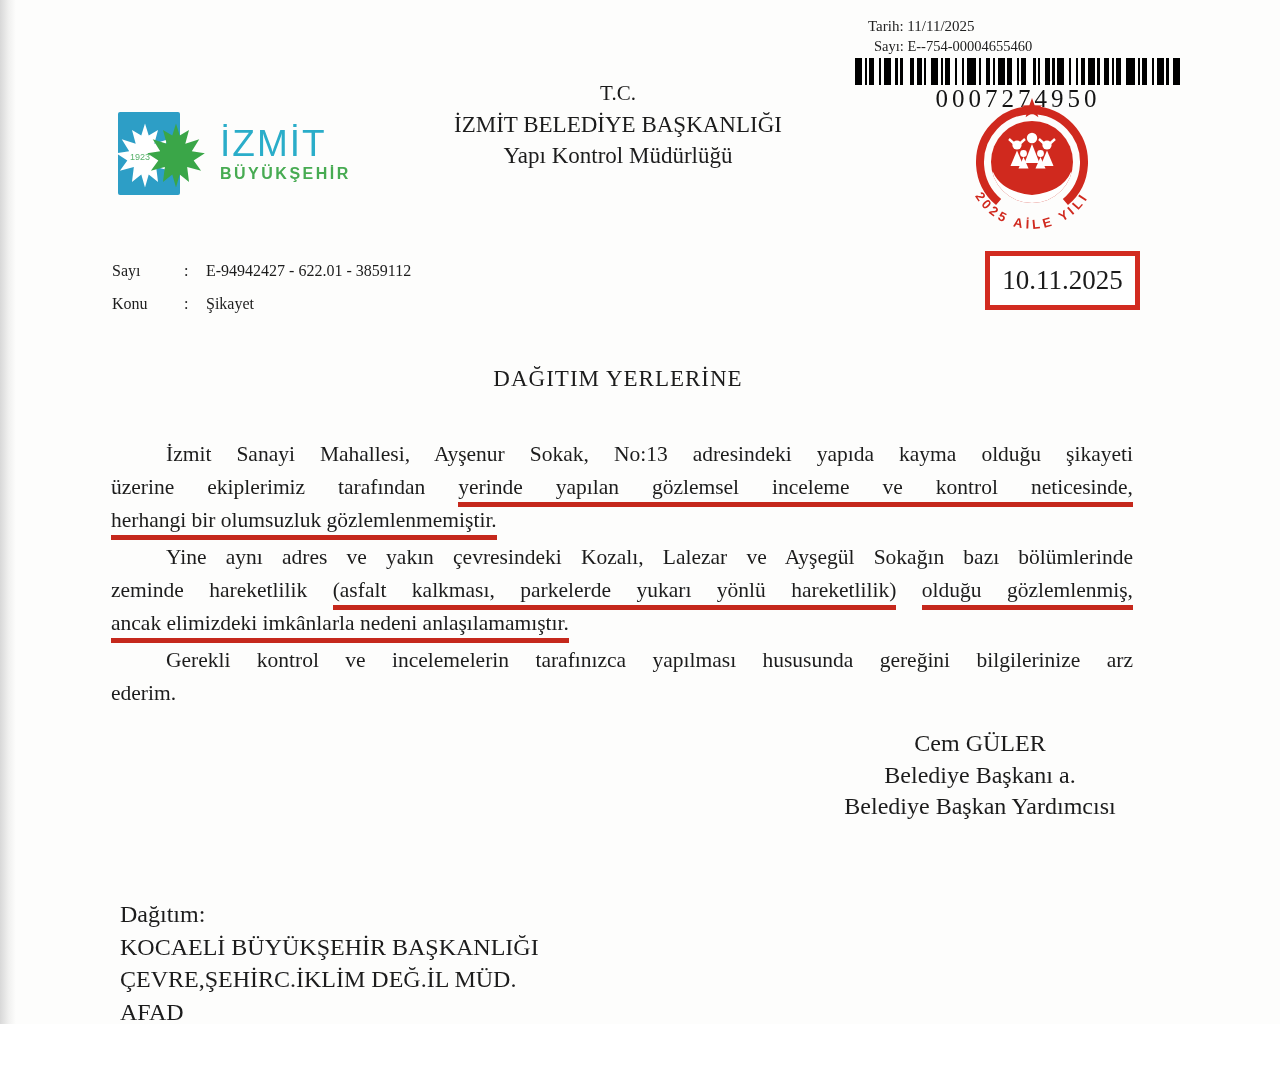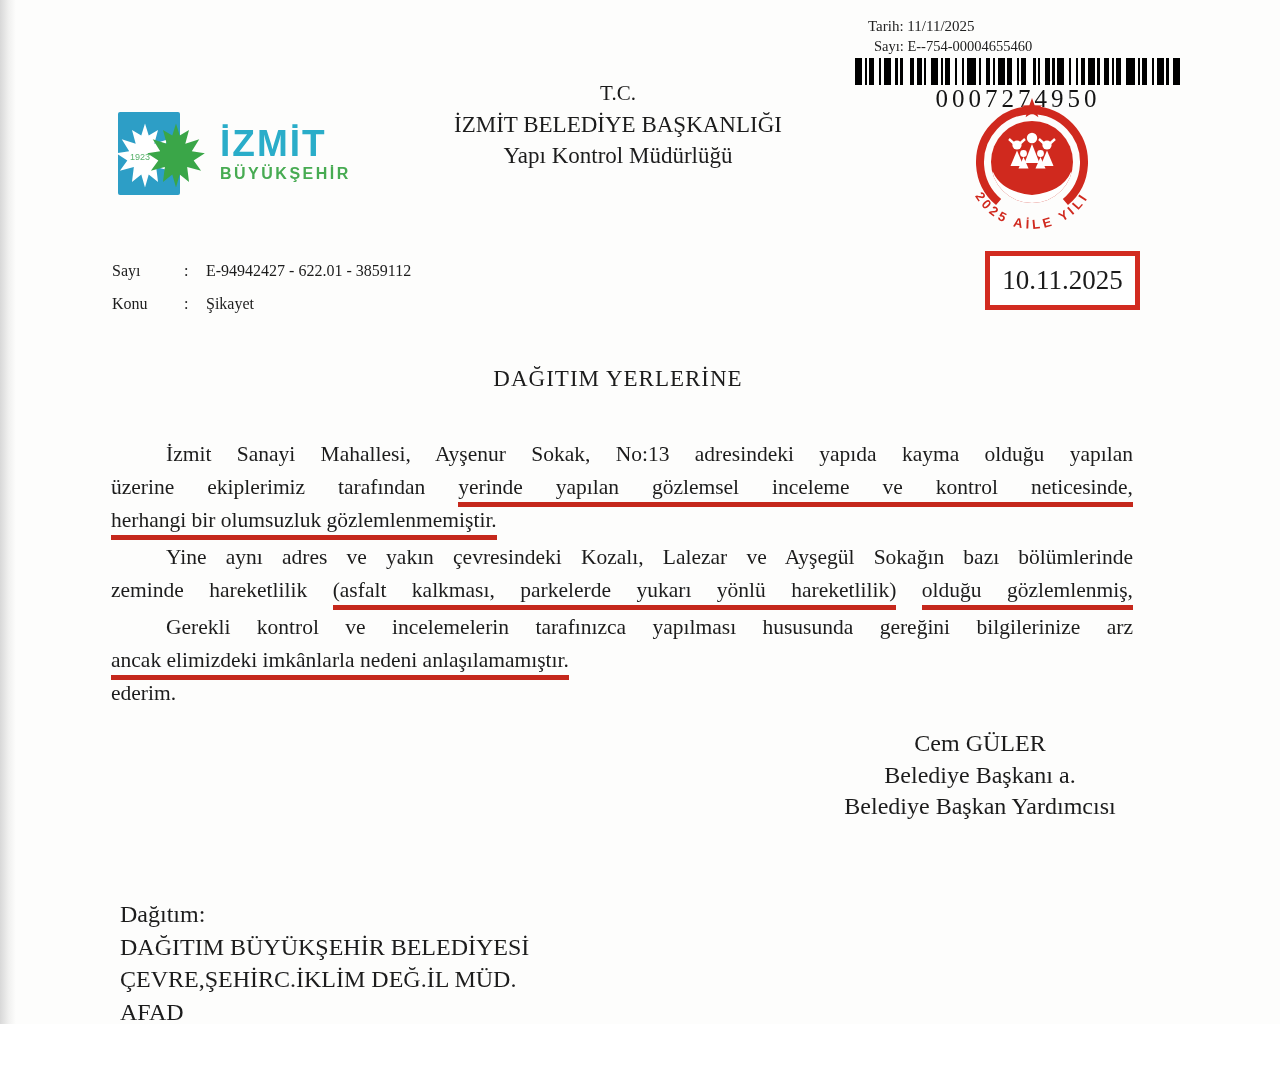--- a/index.html
+++ b/index.html
@@ -19,21 +19,21 @@
   
   .meta{position:absolute;left:868px;top:16px;font-size:15px;line-height:20px;color:#222;}
   .meta .m2{margin-left:6px;font-size:14.5px;}
   .barcode{position:absolute;left:855px;top:58px;width:326px;height:27px;display:flex;align-items:stretch;}
   .barcode span{display:block;height:100%;}
   .barcode-number{position:absolute;left:855px;top:85px;width:326px;text-align:center;
     font-size:25px;letter-spacing:4px;color:#141414;}
   
   .logo{position:absolute;left:116px;top:110px;display:flex;align-items:center;font-family:"Liberation Sans",sans-serif;}
   .logo-text{margin-left:10px;}
-  .logo-name{font-size:37px;font-weight:700;color:#2aadc9;letter-spacing:2px;line-height:36px;}
+  .logo-name{font-size:37px;font-weight:400;color:#2aadc9;letter-spacing:2px;line-height:36px;}
   .logo-sub{font-size:16px;font-weight:700;color:#47ab52;letter-spacing:2.5px;margin-top:3px;}
   
   .header{position:absolute;left:288px;top:78px;width:660px;text-align:center;line-height:31px;}
   .header .h1{font-size:21px;}
   .header .h2{font-size:23px;}
   .header .h3{font-size:23px;}
   
   .emblem{position:absolute;left:962px;top:98px;width:140px;height:150px;}
   
   .ref{position:absolute;left:112px;top:254px;font-size:16px;line-height:33px;}
@@ -229,37 +229,37 @@
     </div>
   </div>
 
   <div class="datebox">
     <span>10.11.2025</span>
   </div>
 
   <div class="subject">DAĞITIM YERLERİNE</div>
 
   <div class="body">
-    <div class="line indent">İzmit Sanayi Mahallesi, Ayşenur Sokak, No:13 adresindeki yapıda kayma olduğu yapılan</div>
+    <div class="line indent">İzmit Sanayi Mahallesi, Ayşenur Sokak, No:13 adresindeki yapıda kayma olduğu şikayeti</div>
     <div class="line"><span>üzerine ekiplerimiz tarafından </span><span class="rl">yerinde yapılan gözlemsel inceleme ve kontrol neticesinde,</span></div>
     <div class="line last"><span class="rl">herhangi bir olumsuzluk gözlemlenmemiştir.</span></div>
 
     <div class="line indent gap">Yine aynı adres ve yakın çevresindeki Kozalı, Lalezar ve Ayşegül Sokağın bazı bölümlerinde</div>
     <div class="line"><span>zeminde hareketlilik </span><span class="rl">(asfalt kalkması, parkelerde yukarı yönlü hareketlilik)</span><span> </span><span class="rl">olduğu gözlemlenmiş,</span></div>
+    <div class="line last"><span class="rl">ancak elimizdeki imkânlarla nedeni anlaşılamamıştır.</span></div>
+
     <div class="line indent gap">Gerekli kontrol ve incelemelerin tarafınızca yapılması hususunda gereğini bilgilerinize arz</div>
-
-    <div class="line last"><span class="rl">ancak elimizdeki imkânlarla nedeni anlaşılamamıştır.</span></div>
     <div class="line last">ederim.</div>
   </div>
 
   <div class="signature">
     <div>Cem GÜLER</div>
     <div>Belediye Başkanı a.</div>
     <div>Belediye Başkan Yardımcısı</div>
   </div>
 
   <div class="distribution">
     <div>Dağıtım:</div>
-    <div>DAĞITIM BÜYÜKŞEHİR BELEDİYESİ</div>
+    <div>KOCAELİ BÜYÜKŞEHİR BAŞKANLIĞI</div>
     <div>ÇEVRE,ŞEHİRC.İKLİM DEĞ.İL MÜD.</div>
     <div>AFAD</div>
   </div>
 </div>
 
 </body></html>

